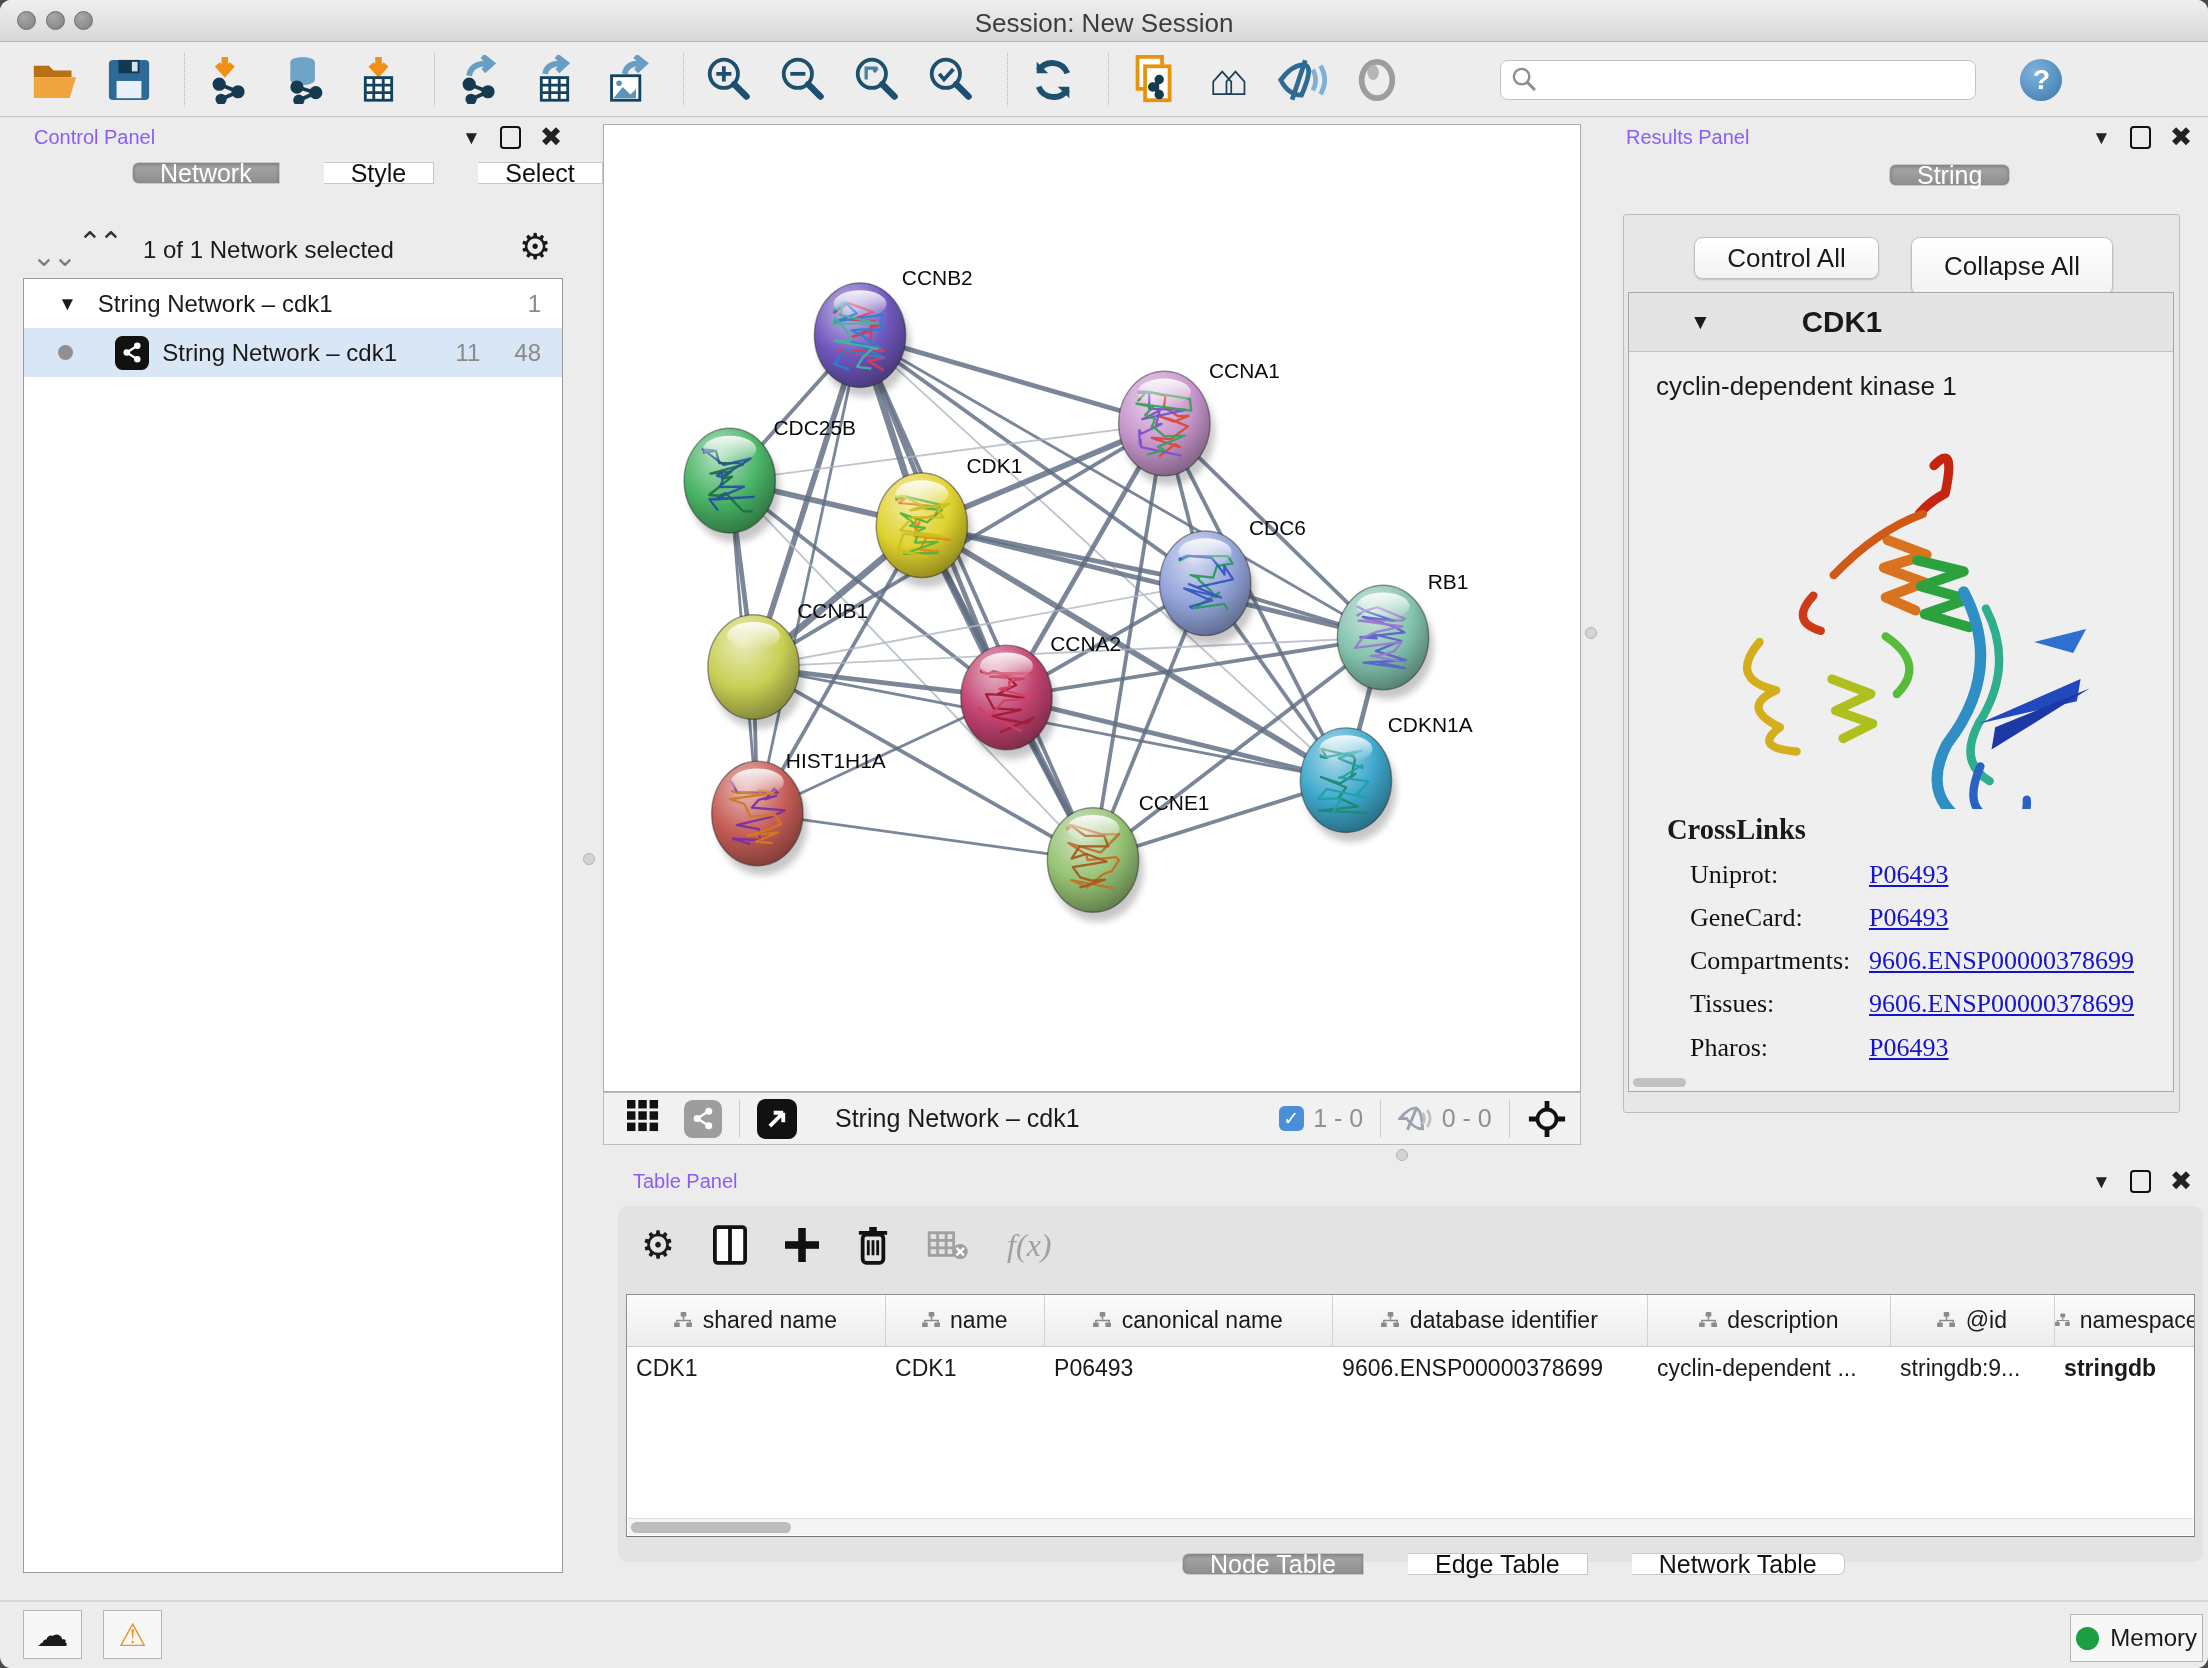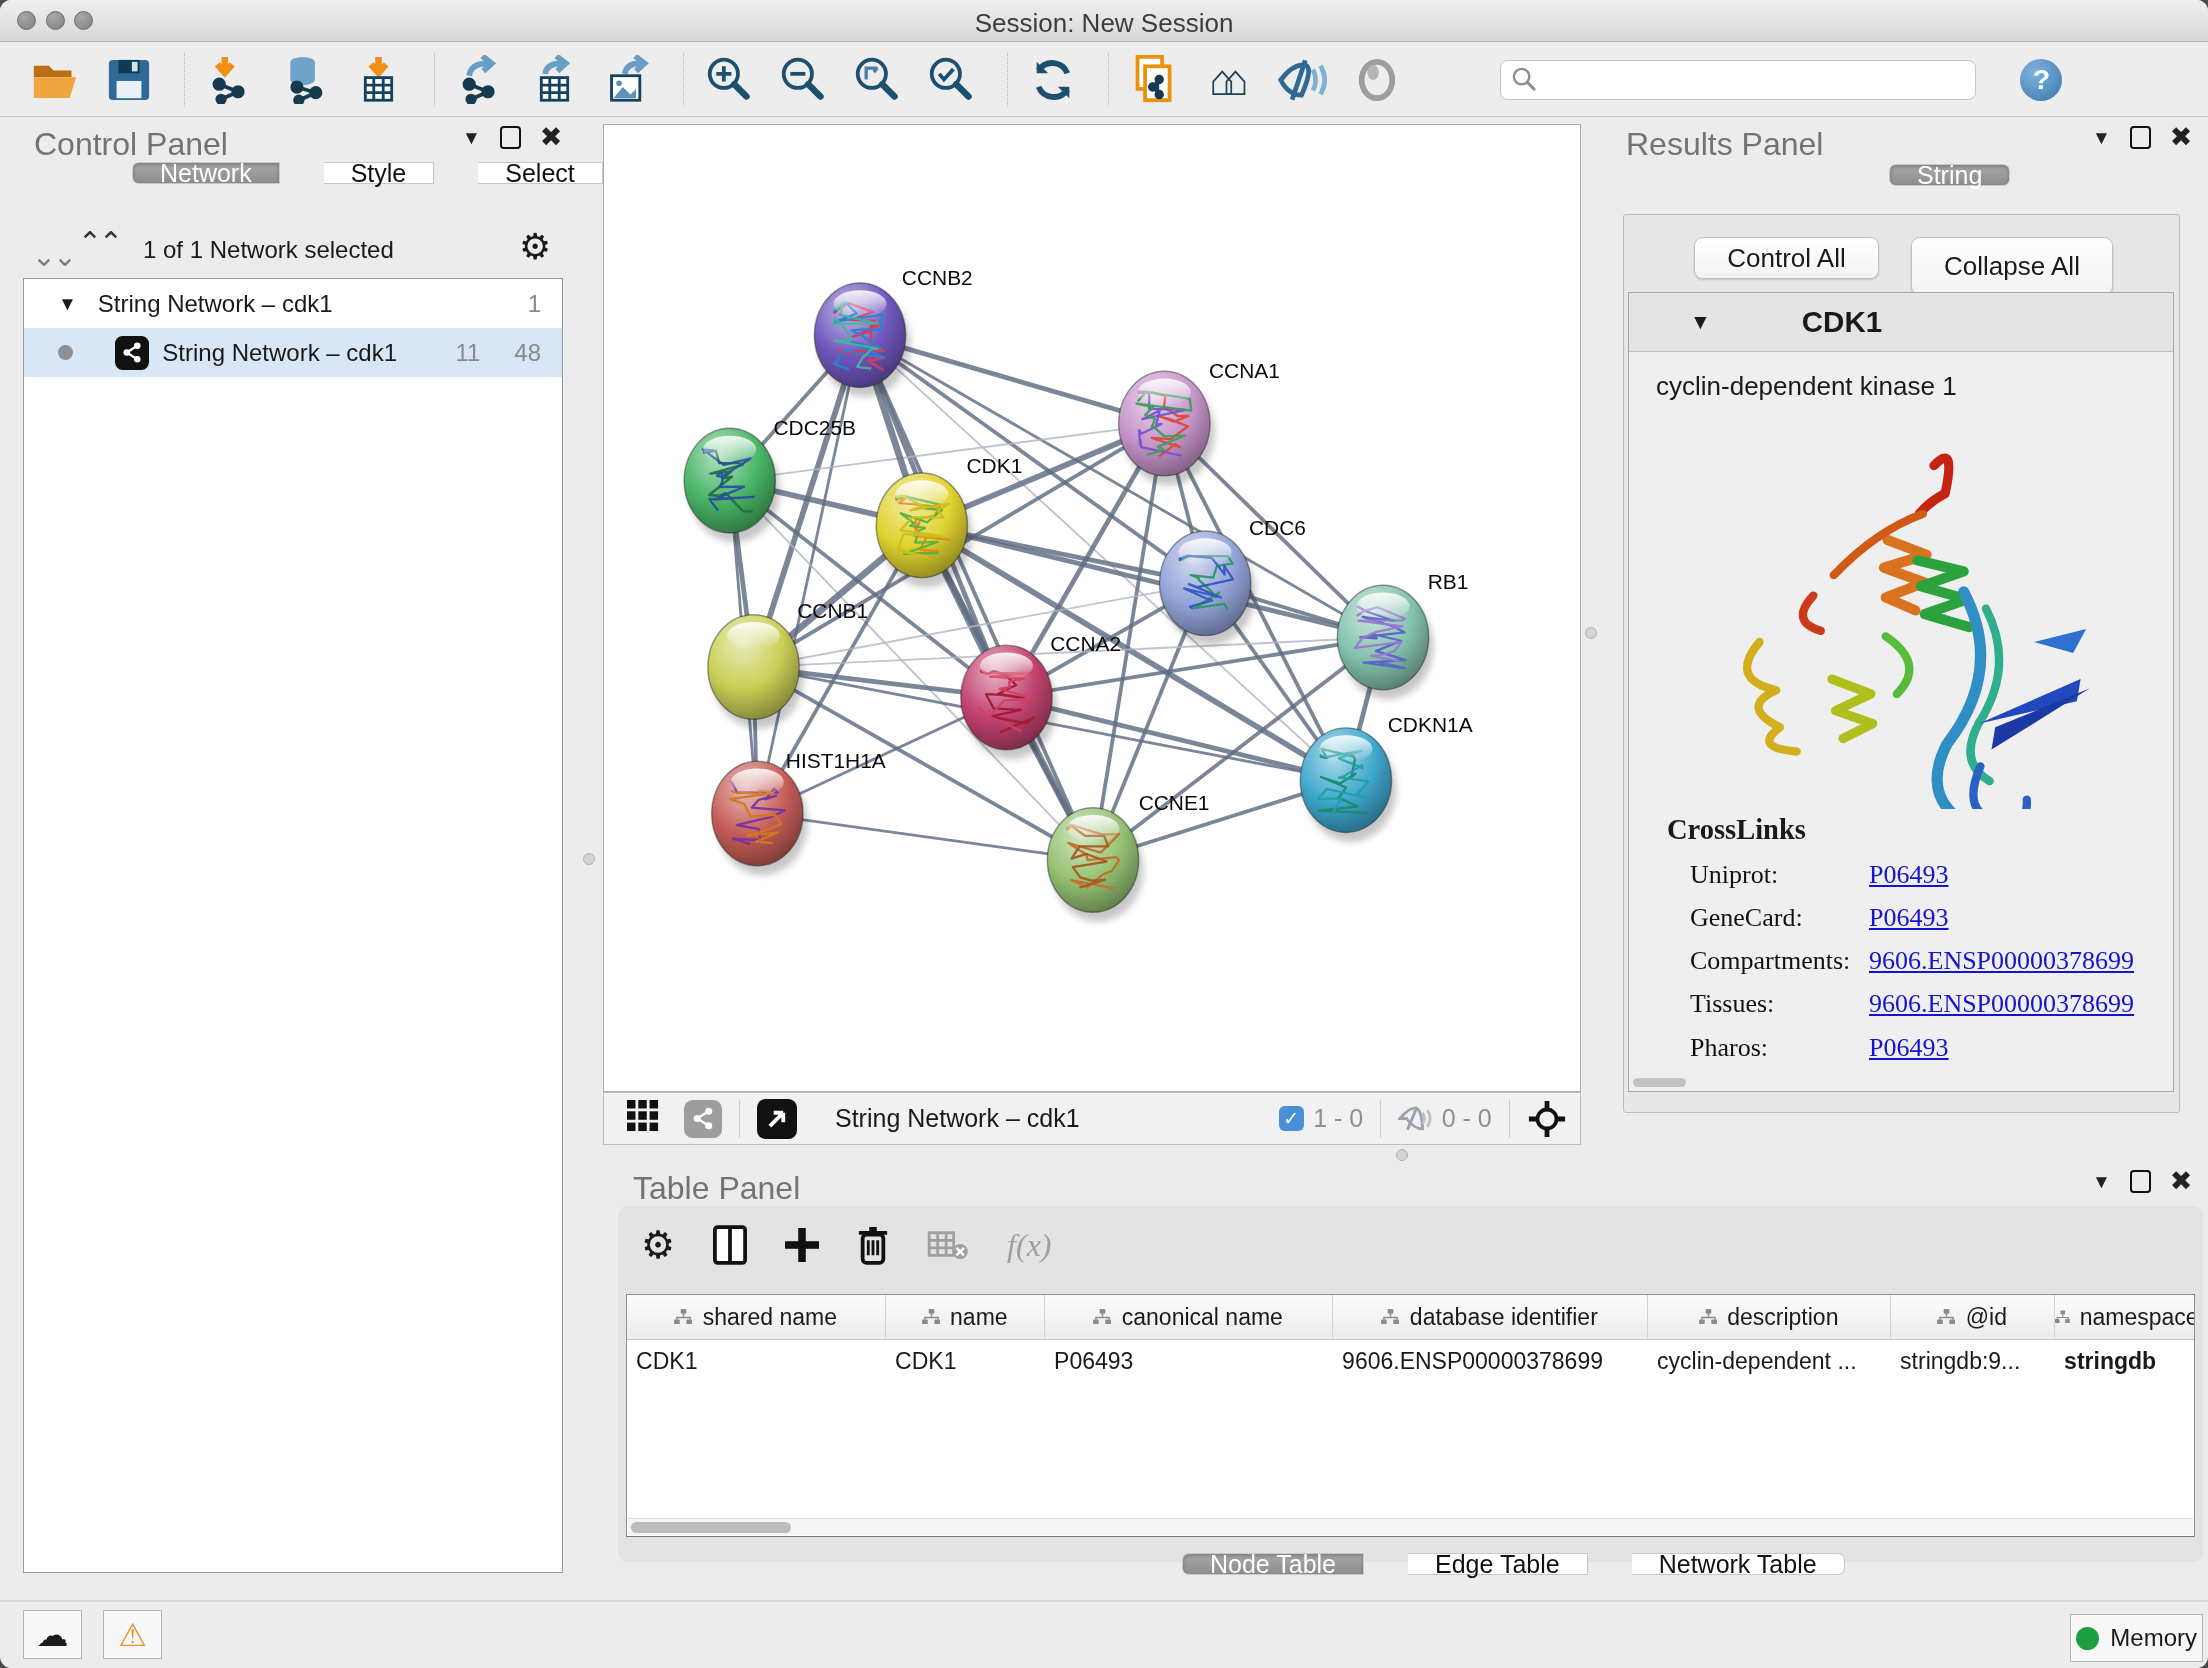--- a/index.html
+++ b/index.html
@@ -21,21 +21,21 @@
   .tbicon{width:53px;height:53px;display:flex;align-items:center;justify-content:center;
     margin-right:21px;flex:0 0 auto;cursor:default;}
   .tbsep{width:0;height:53px;border-left:1.9px dotted #b4b4b4;margin:0 19px 0 7.6px;flex:0 0 auto;}
   #search-wrap{margin-left:76px;width:476px;height:40px;background:#fff;border:1px solid #c2c2c2;
     border-radius:7.6px;display:flex;align-items:center;padding-left:9.5px;}
   #help-btn{margin-left:44px;width:42px;height:42px;border-radius:50%;
     background:radial-gradient(circle at 35% 30%,#7fb3dc,#3a77ab);color:#fff;font-size:28.5px;
     font-weight:bold;display:flex;align-items:center;justify-content:center;}
   .houses{font-size:44px;font-weight:bold;color:#1d4258;letter-spacing:-13.3px;padding-right:13.3px;}
   
-  .panel-title{font-size:32px;color:#737373;}
+  .panel-title{font-size:20px;color:#8b5cf6;}
   .panel-ctl{font-size:21px;color:#222;display:flex;gap:19px;align-items:center;}
   .pc-max{width:21px;height:23px;border:2.4px solid #111;border-radius:3.8px;}
   .pc-x{font-size:27px;font-weight:bold;line-height:21px;}
   .pc-chev{font-size:19px;}
   
   .seg{display:flex;}
   .seg .tab{height:22px;padding:0 27px;display:flex;align-items:center;justify-content:center;
     font-size:25px;background:#fff;border:1px solid #c8c8c8;border-left:none;color:#111;margin-left:44px;}
   .seg .tab:first-child{border-left:1px solid #c8c8c8;border-radius:6.7px 0 0 6.7px;}
   .seg .tab:last-child{border-radius:0 6.7px 6.7px 0;}
@@ -71,21 +71,21 @@
     display:flex;align-items:center;}
   .serif{font-family:"Liberation Serif","DejaVu Serif",serif;}
   .xl-row{display:flex;font-size:26px;margin:13.3px 0 13.3px 61px;}
   .xl-label{width:179px;color:#111;}
   .xl-link{color:#1414cc;text-decoration:underline;}
   
   #tp-box{left:618px;top:1206px;width:1585px;height:356px;background:#e3e3e3;border-radius:9.5px;}
   #tp-toolbar{position:absolute;left:23px;top:17px;display:flex;align-items:center;gap:38px;}
   #node-table{position:absolute;left:7.6px;top:88px;width:1569px;height:243px;background:#fff;
     border:1px solid #8f8f8f;border-bottom:1.9px solid #777;overflow:hidden;}
-  .th-row{display:flex;height:45px;background:linear-gradient(#fcfcfc,#ececec);
+  .th-row{display:flex;height:52px;background:linear-gradient(#fcfcfc,#ececec);
     border-bottom:1px solid #c9c9c9;}
   .th{display:flex;align-items:center;justify-content:center;gap:9.5px;font-size:23px;
     border-right:1px solid #d2d2d2;overflow:hidden;white-space:nowrap;flex:0 0 auto;}
   .td-row{display:flex;height:42px;}
   .td{font-size:23px;display:flex;align-items:center;padding-left:9.5px;overflow:hidden;
     white-space:nowrap;flex:0 0 auto;}
   #h-scroll{position:absolute;left:1px;bottom:1px;height:17px;right:1px;background:#f4f4f4;
     border-top:1px solid #ddd;}
   #h-thumb{position:absolute;left:3.8px;top:2.9px;width:160px;height:11.4px;background:#bdbdbd;border-radius:6.7px;}
   .grayicon{color:#a0a0a0;}

